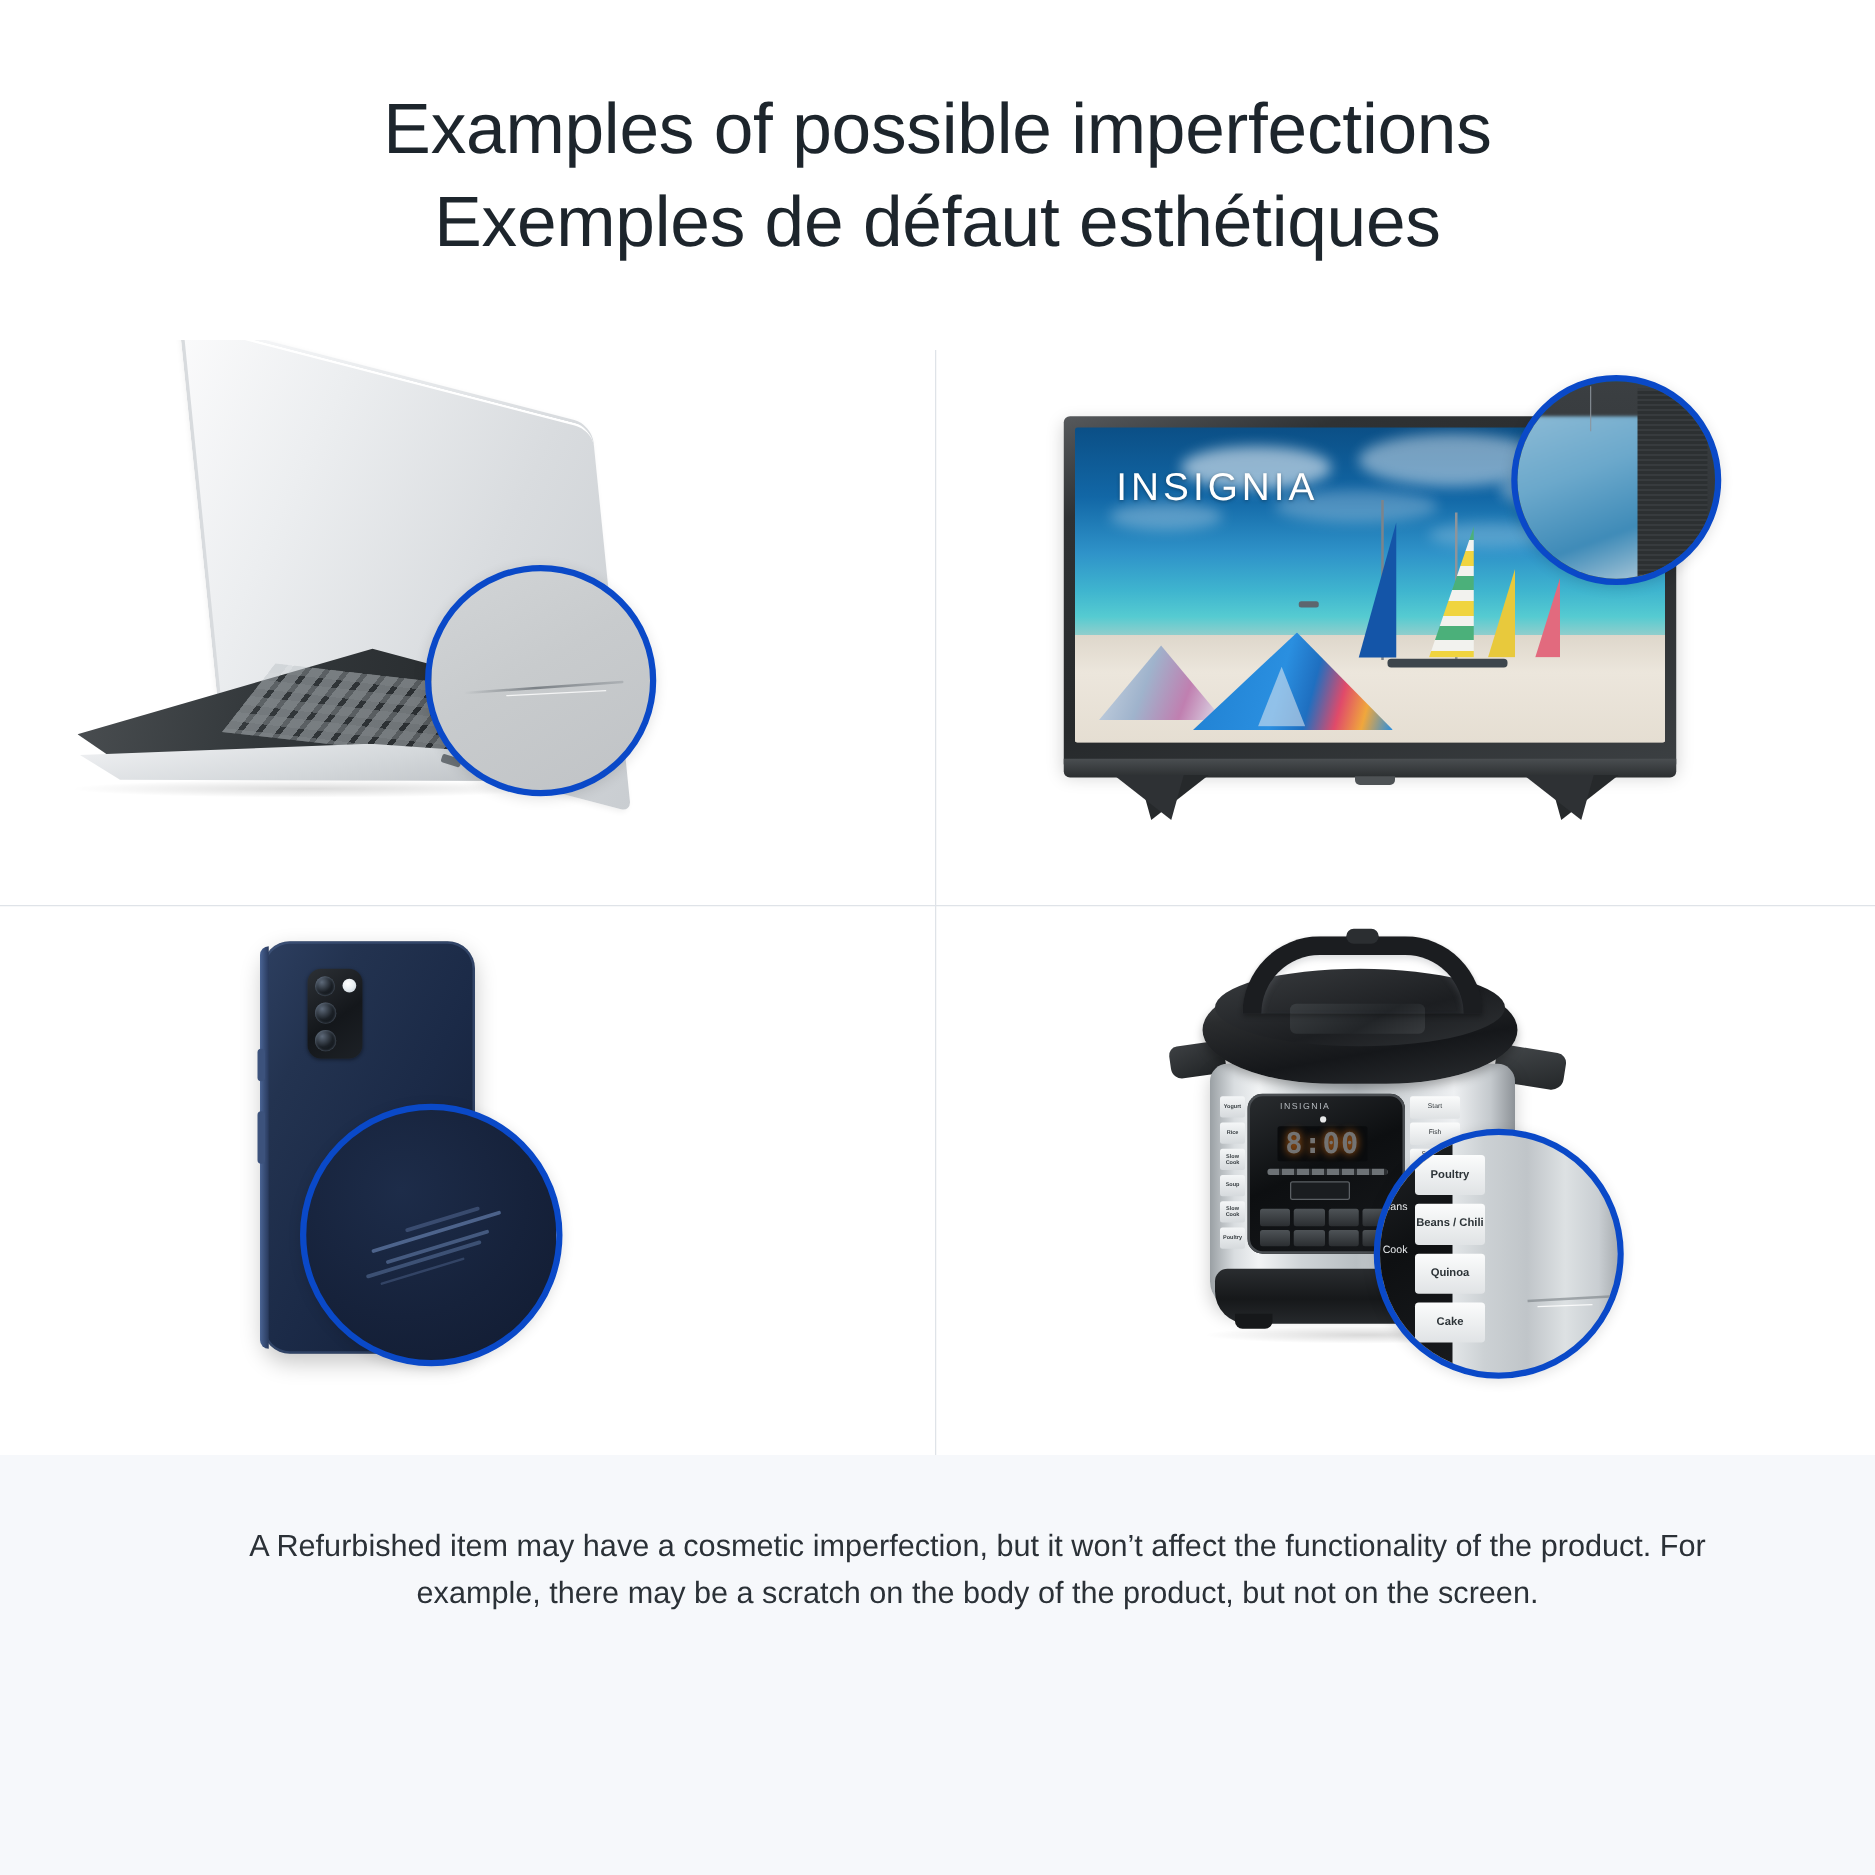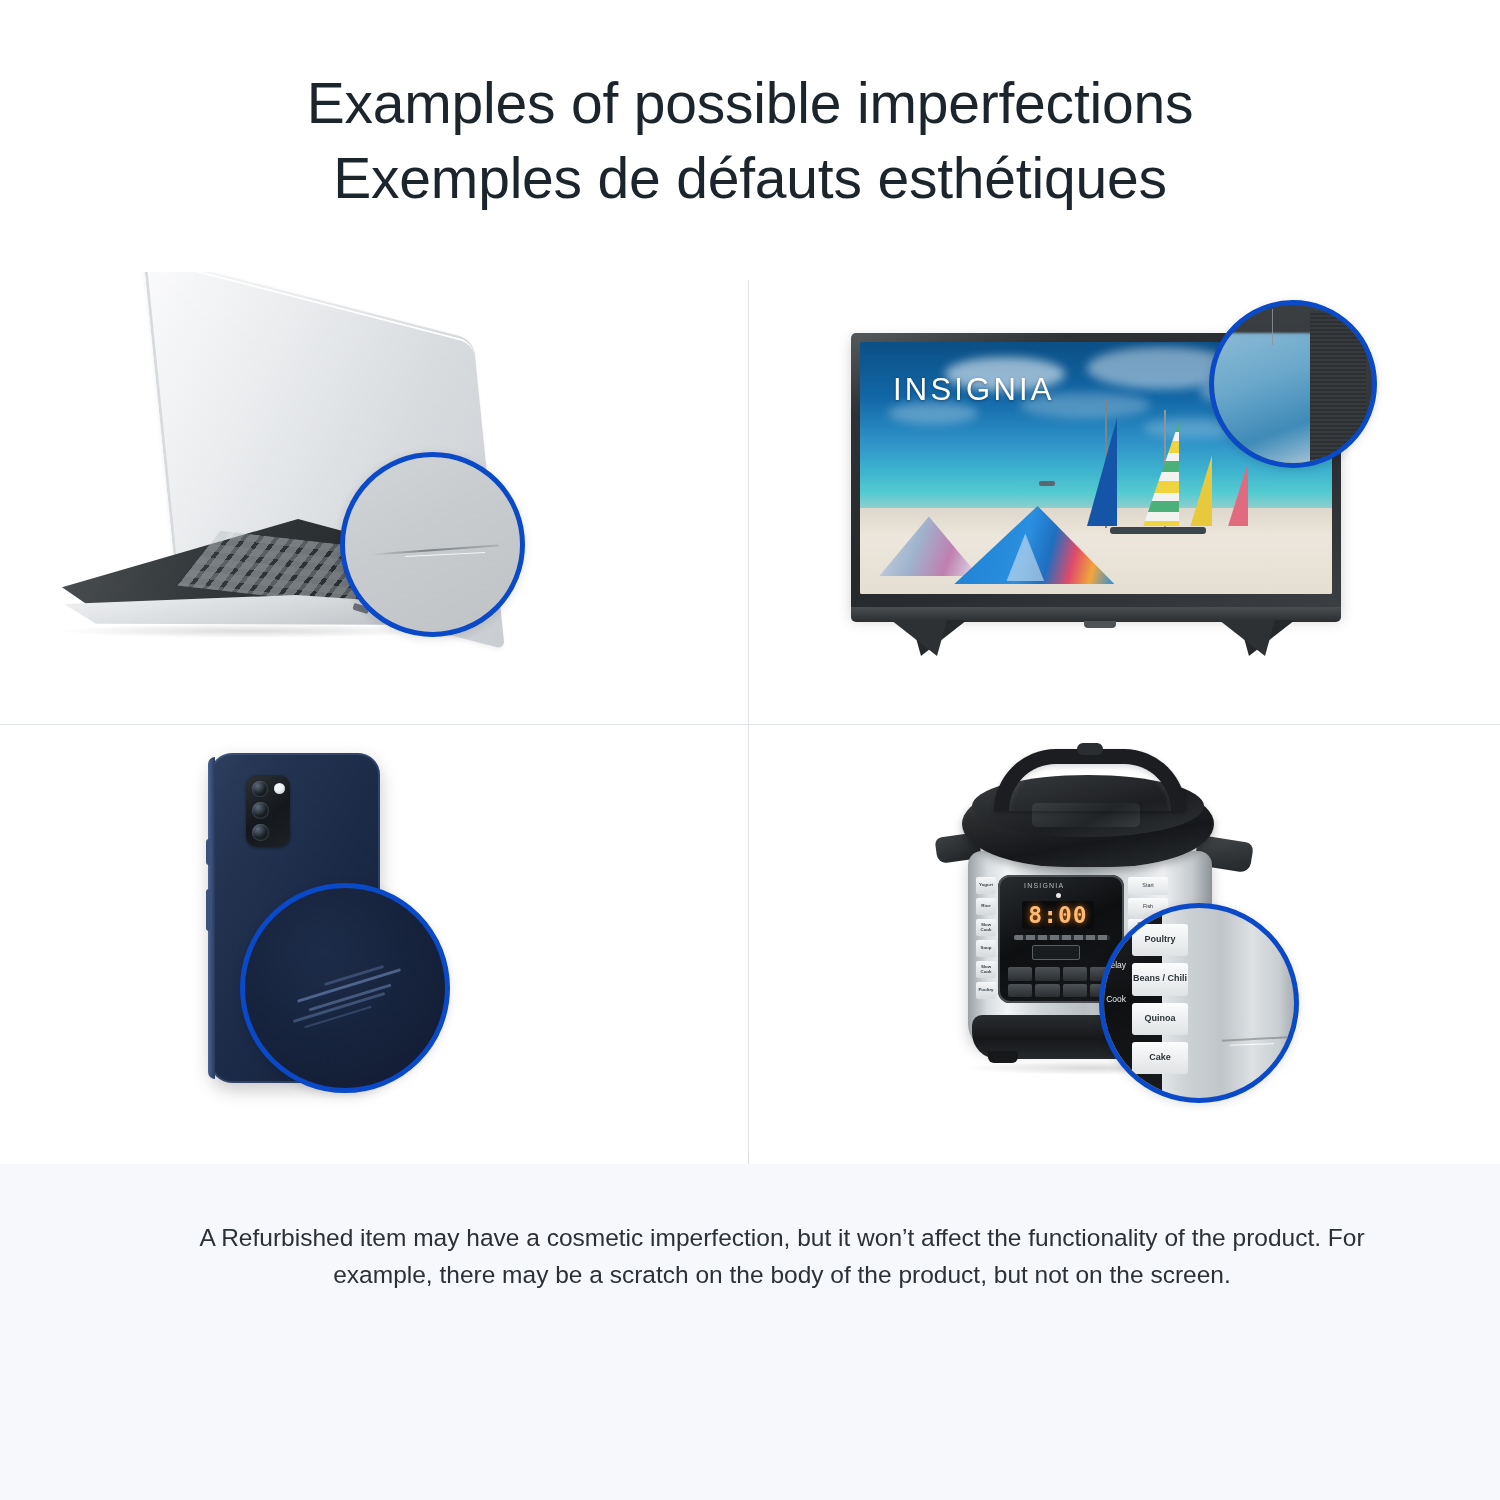--- a/index.html
+++ b/index.html
@@ -587,21 +587,21 @@
     background: #0a0c0e;
     border-radius: 2px;
     display: flex;
     align-items: center;
     justify-content: center;
   }
   .ck-display span {
     font-family: "DejaVu Sans Mono", monospace;
     font-size: 23px;
     font-weight: 700;
-    color: #fdba74;
+    color: #737373;
     text-shadow: 0 0 7px rgba(240,122,20,.85);
     letter-spacing: 1px;
   }
   .ck-dot {
     position: absolute;
     left: 58px; top: 18px;
     width: 5px; height: 5px;
     border-radius: 50%;
     background: #e8e9ea;
   }
@@ -759,21 +759,21 @@
   }
   .footer p + p { margin-top: 30px; }
 </style>
 </head>
 <body>
 
 <div id="page">
 
   <div class="header">
     <h1>Examples of possible imperfections</h1>
-    <h1>Exemples de défauts esthétiques</h1>
+    <h1>Exemples de défaut esthétiques</h1>
   </div>
 
   <div class="grid">
 
     <div class="divider-v"></div>
     <div class="divider-h"></div>
 
     <div class="cell cell-tl">
       <div class="laptop-wrap">
         <div class="lid"></div>
@@ -910,21 +910,21 @@
           <b>Beans / Chili</b>
           <b>Quinoa</b>
           <b>Cake</b>
         </div>
 
         <div class="ck-shadow"></div>
 
         <div class="mag mag-cooker">
           <div class="mag-ck-panel"></div>
           <div class="mag-ck-labels">
-            <span>Delay</span>
+            <span>Beans</span>
             <span>Slow Cook</span>
           </div>
           <div class="mag-ck-keys">
             <b>Poultry</b>
             <b>Beans / Chili</b>
             <b>Quinoa</b>
             <b>Cake</b>
           </div>
           <div class="ck-scuff"></div>
           <div class="ck-scuff2"></div>

